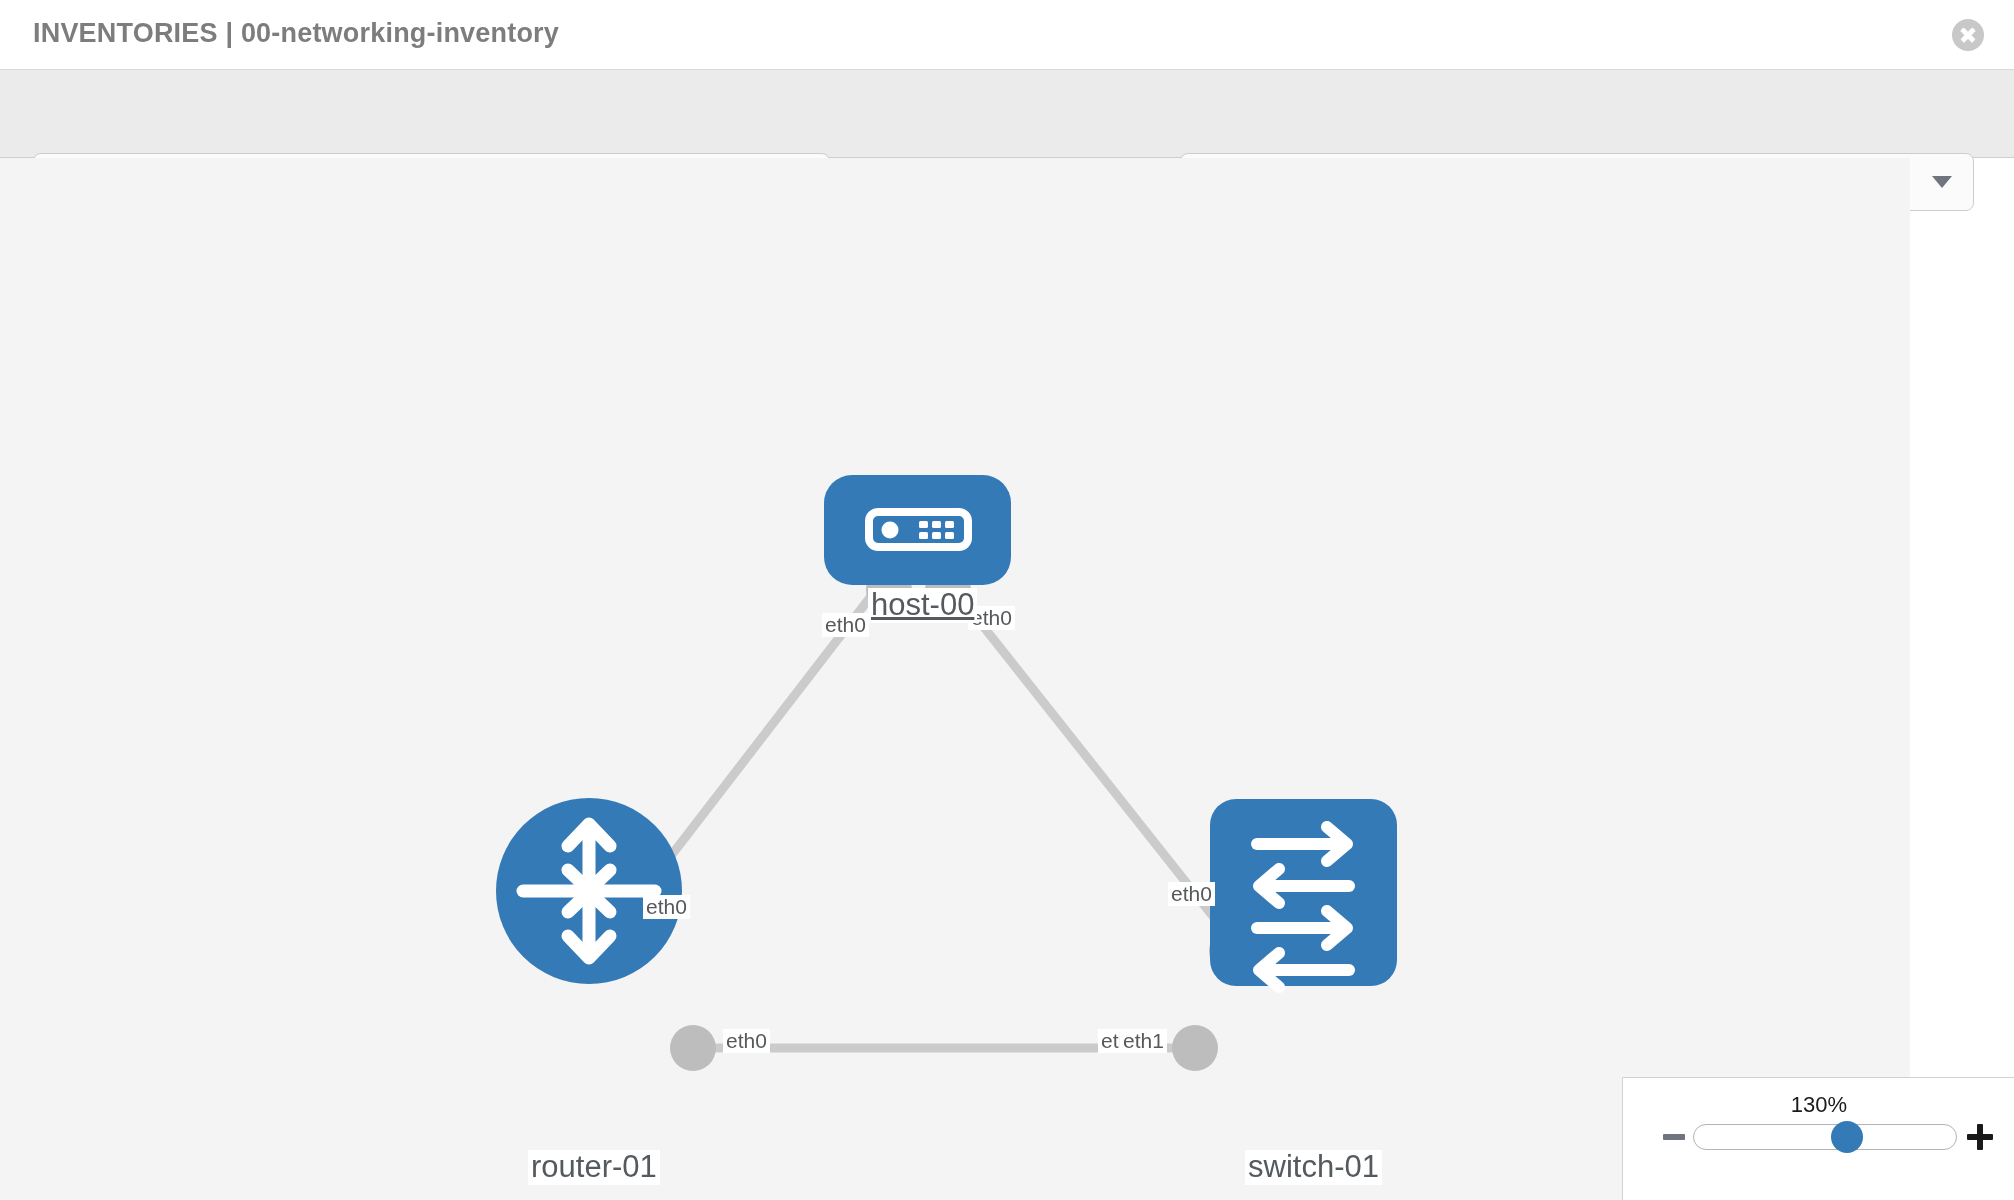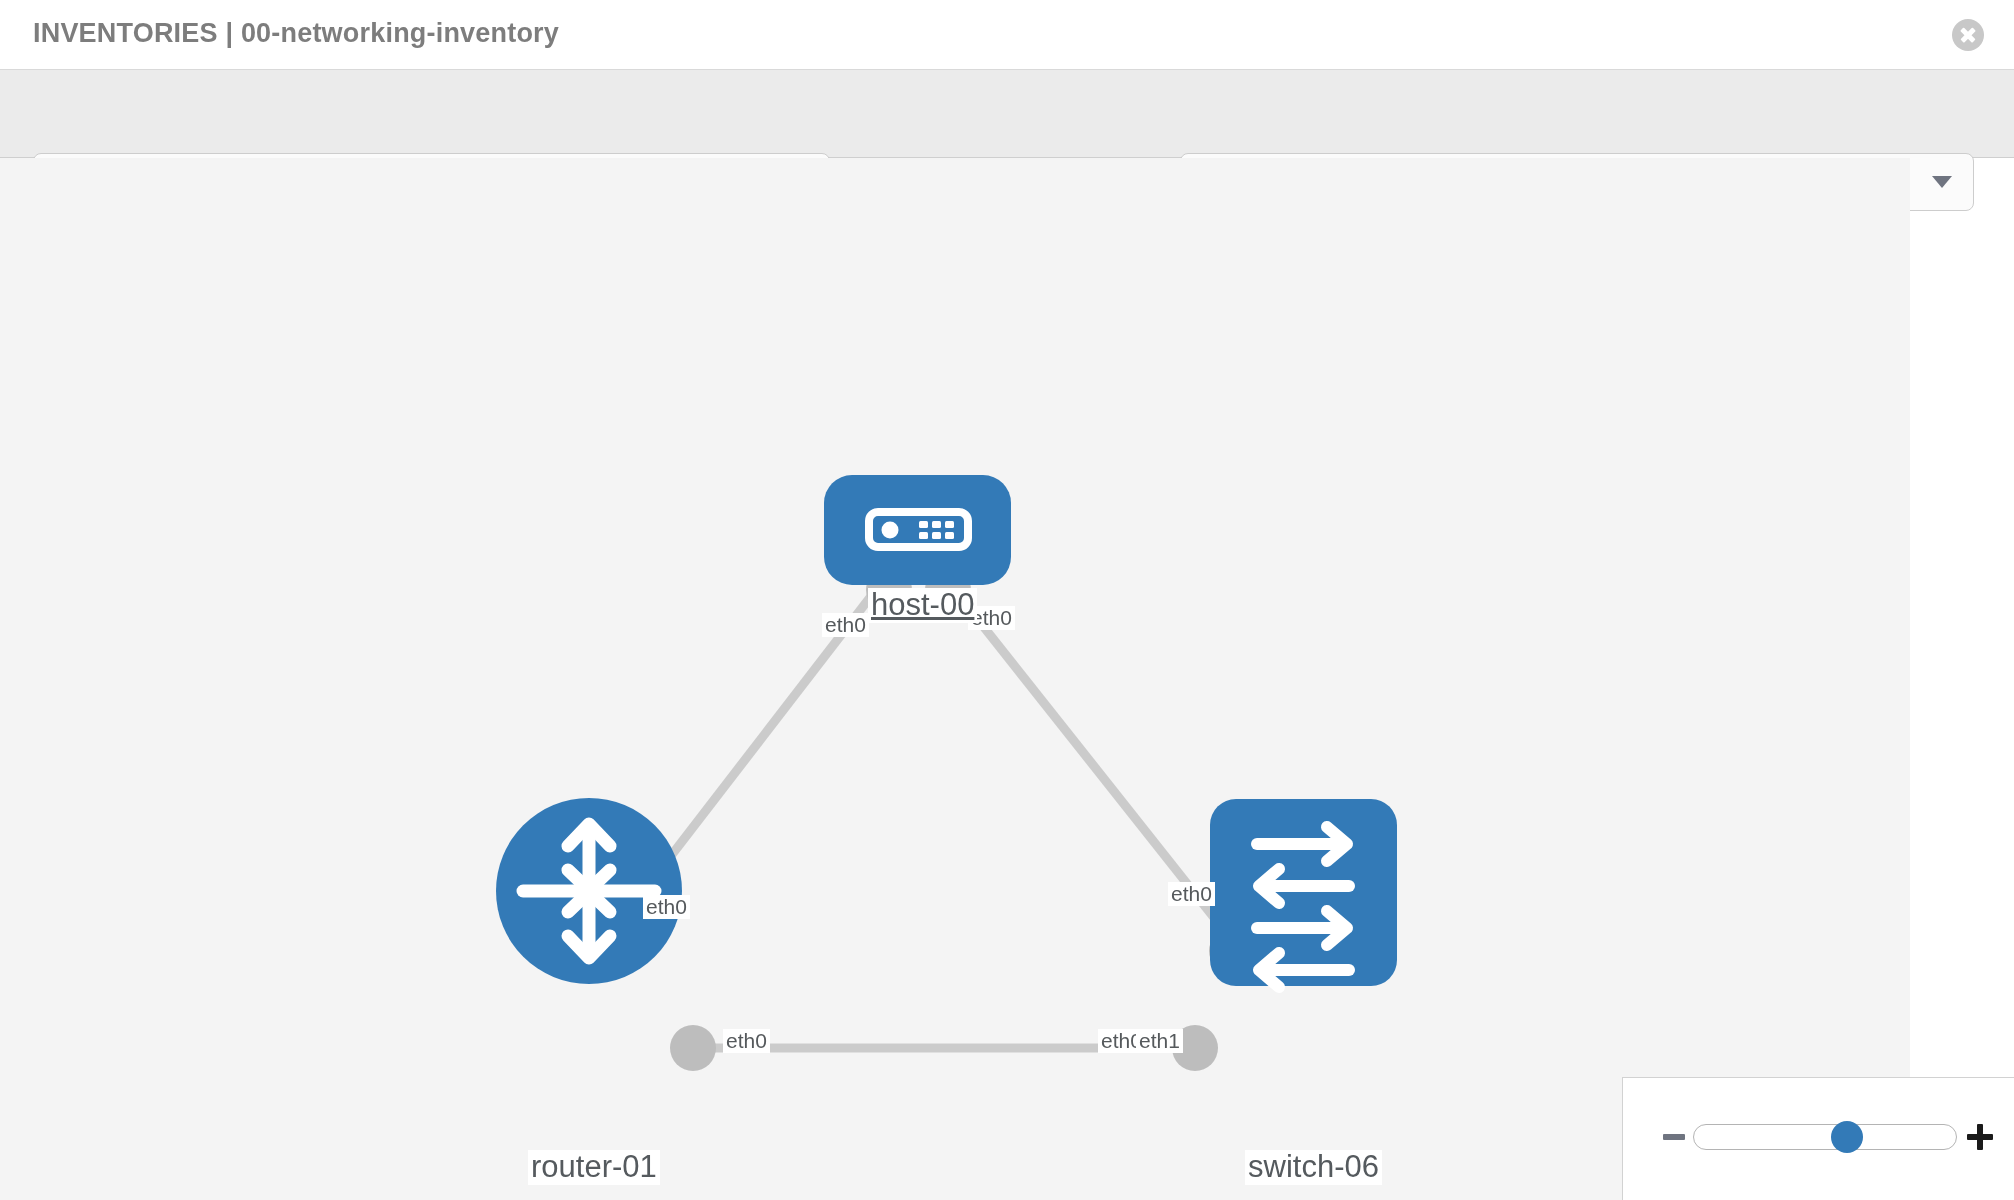--- a/index.html
+++ b/index.html
@@ -328,29 +328,30 @@
       </g>
     </g>
   </svg>
 
   <span class="iface-label" style="left:822px;  top:455px;">eth0</span>
   <span class="iface-label" style="left:968px;  top:448px;">eth0</span>
   <span class="iface-label" style="left:643px;  top:737px;">eth0</span>
   <span class="iface-label" style="left:1168px; top:724px;">eth0</span>
   <span class="iface-label" style="left:723px;  top:871px;">eth0</span>
   <span class="iface-label" style="left:1098px; top:871px;">eth0</span>
-  <span class="iface-label" style="left:1120px; top:871px;margin-left:16px;">eth1</span>
+  <span class="iface-label" style="left:1120px; top:871px;">eth1</span>
 
   <span class="node-label" style="left:868px; top:430px;text-decoration:underline;">host-00</span>
   <span class="node-label" style="left:528px; top:992px;">router-01</span>
-  <span class="node-label" style="left:1245px; top:992px;">switch-06</span>
+  <span class="node-label" style="left:1245px; top:992px;">switch-01</span>
 
 </div>
 
 <div id="zoom-panel">
+  <div id="zoom-level">130%</div>
   <div id="zoom-minus"></div>
   <div id="zoom-slider">
     <div id="zoom-thumb"></div>
   </div>
   <div id="zoom-plus">
     <span class="h"></span>
     <span class="v"></span>
   </div>
 </div>
 

